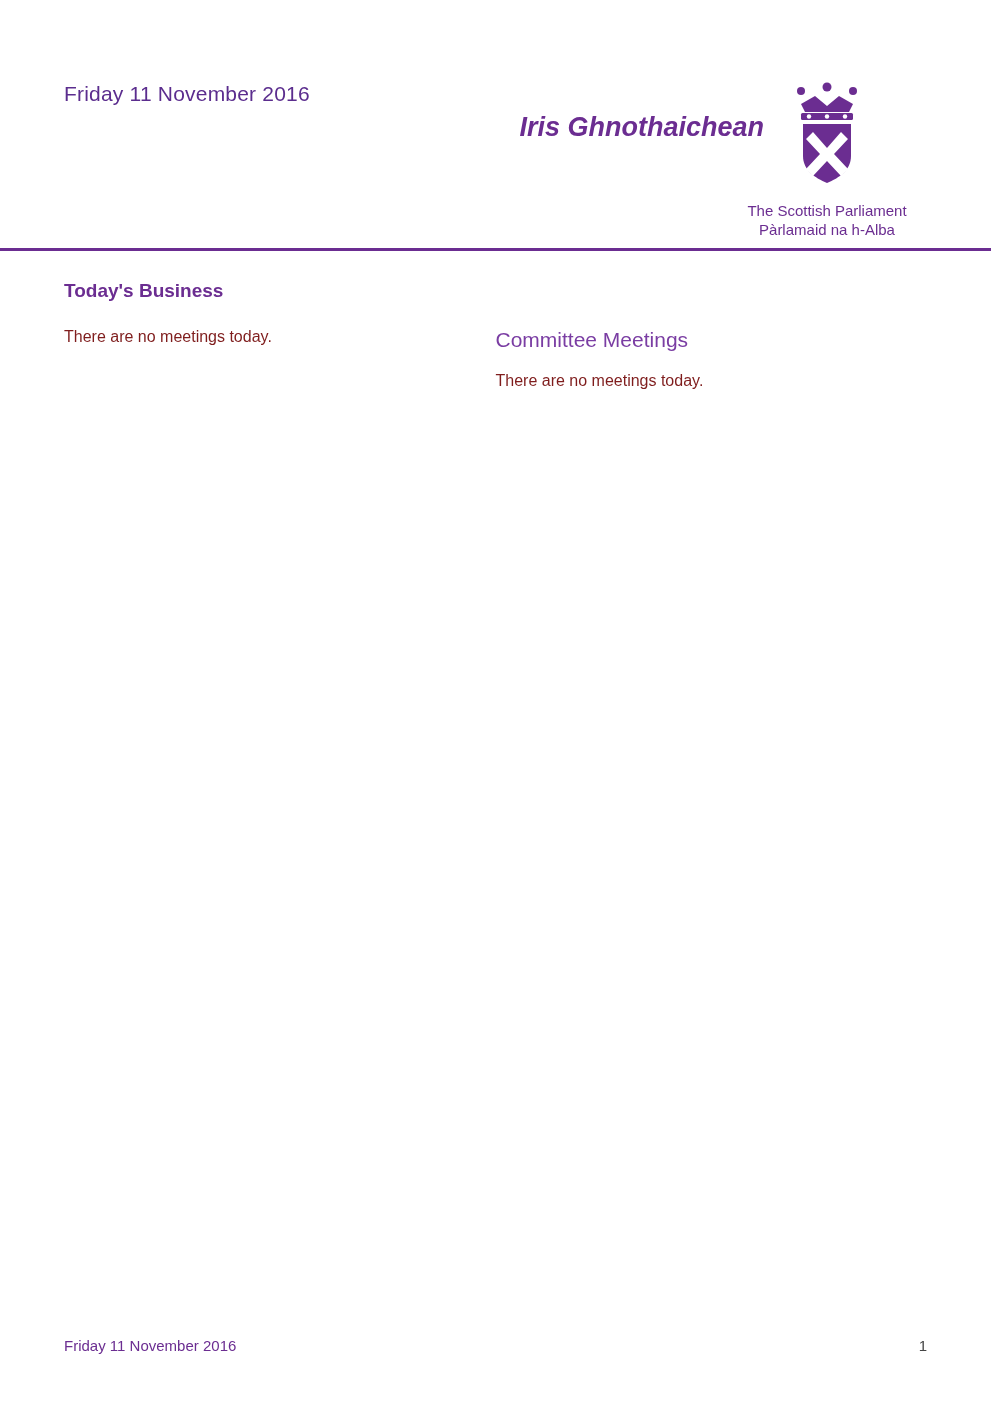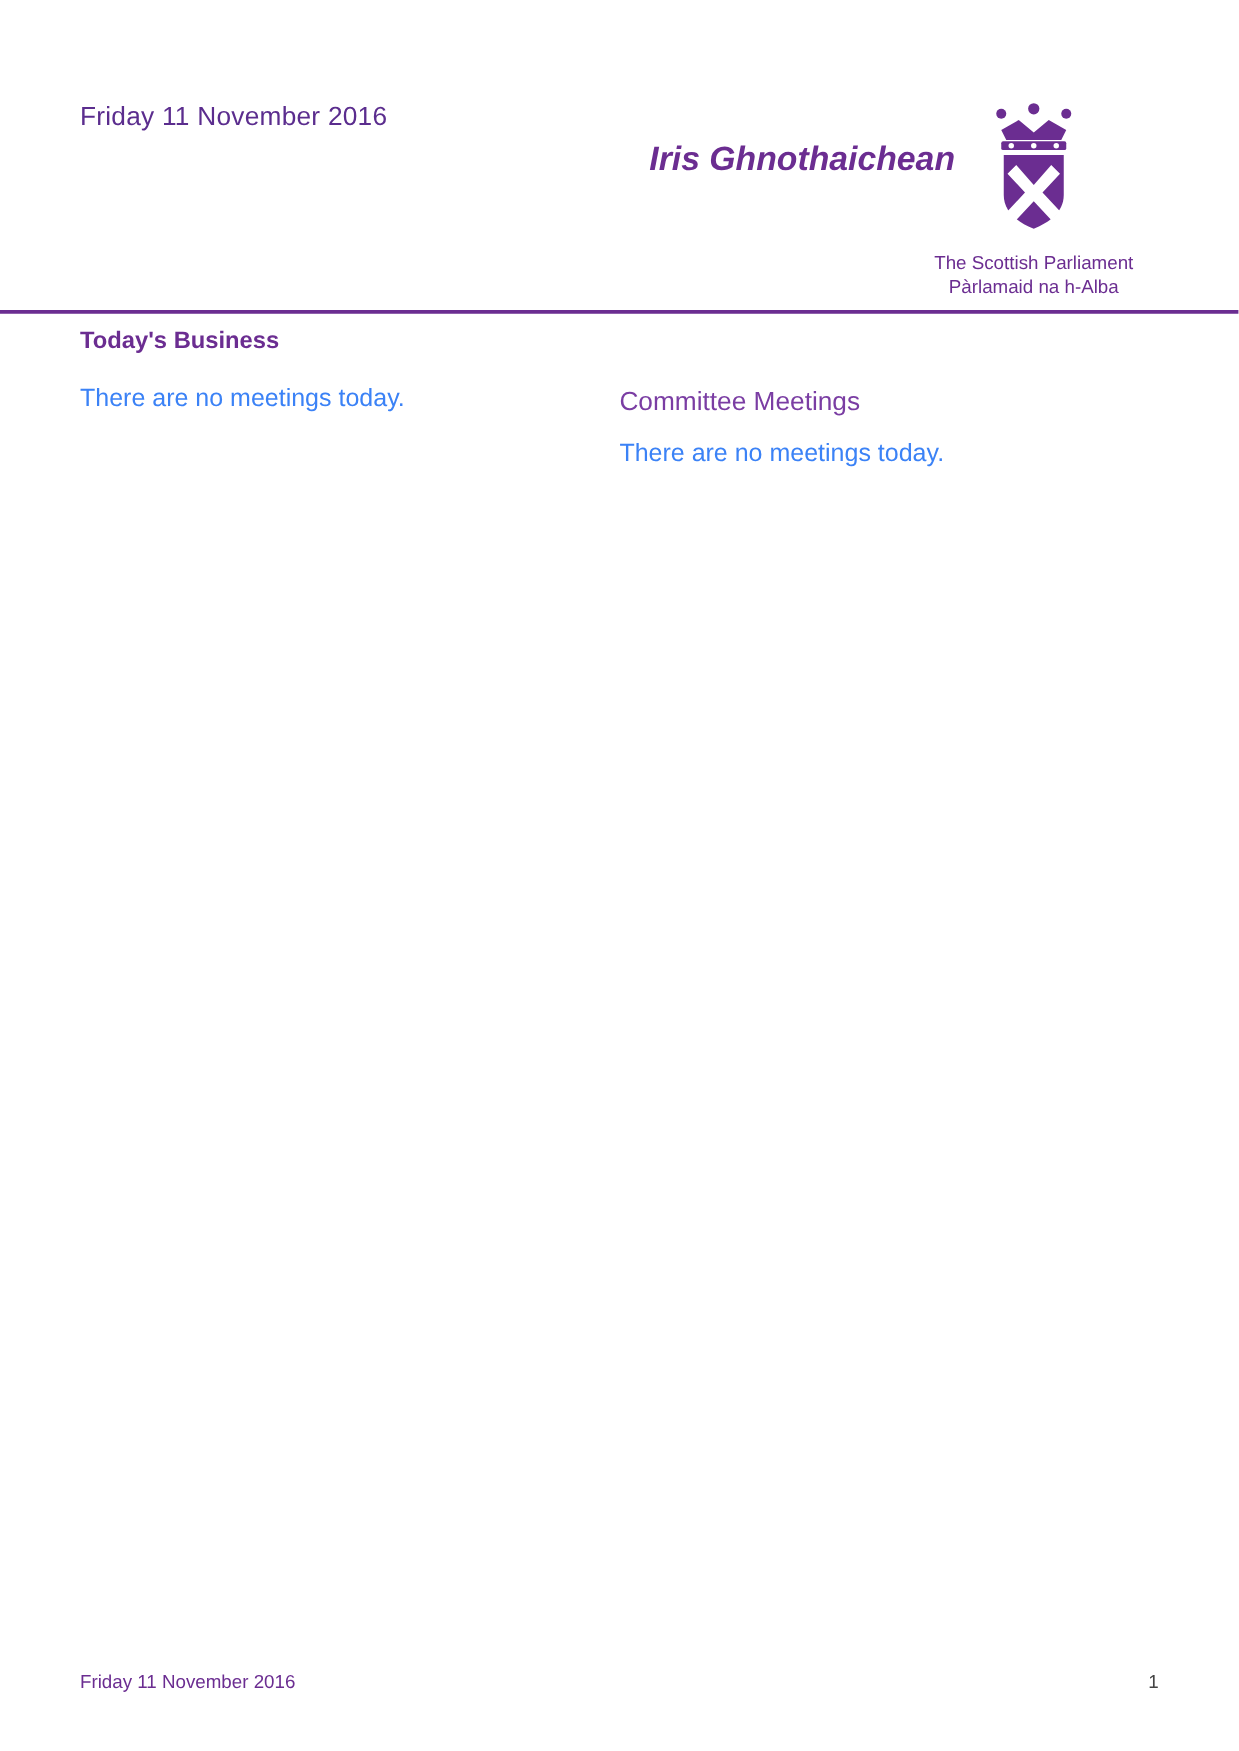--- a/index.html
+++ b/index.html
@@ -82,21 +82,21 @@
     text-align: center;
     color: #6b2d91;
     font-size: 15px;
     line-height: 19px;
     margin-top: 11px;
   }
   
   .content {
     position: absolute;
     left: 64px;
-    top: 260px;
+    top: 278px;
     width: 863px;
   }
   .section-title {
     font-size: 19px;
     font-weight: bold;
     color: #6b2d91;
     line-height: 26px;
     margin-bottom: 22px;
   }
   .columns {
@@ -109,22 +109,22 @@
     padding-right: 30px;
   }
   .col-heading {
     font-size: 21px;
     color: #7a3da3;
     line-height: 28px;
     margin-bottom: 16px;
     font-weight: normal;
   }
   .col-body {
-    font-size: 20px;
-    color: #3b82f6;
+    font-size: 16px;
+    color: #7f1d1d;
     line-height: 22px;
   }
   
   .footer {
     position: absolute;
     left: 64px;
     top: 1336px;
     width: 863px;
     display: flex;
     justify-content: space-between;

